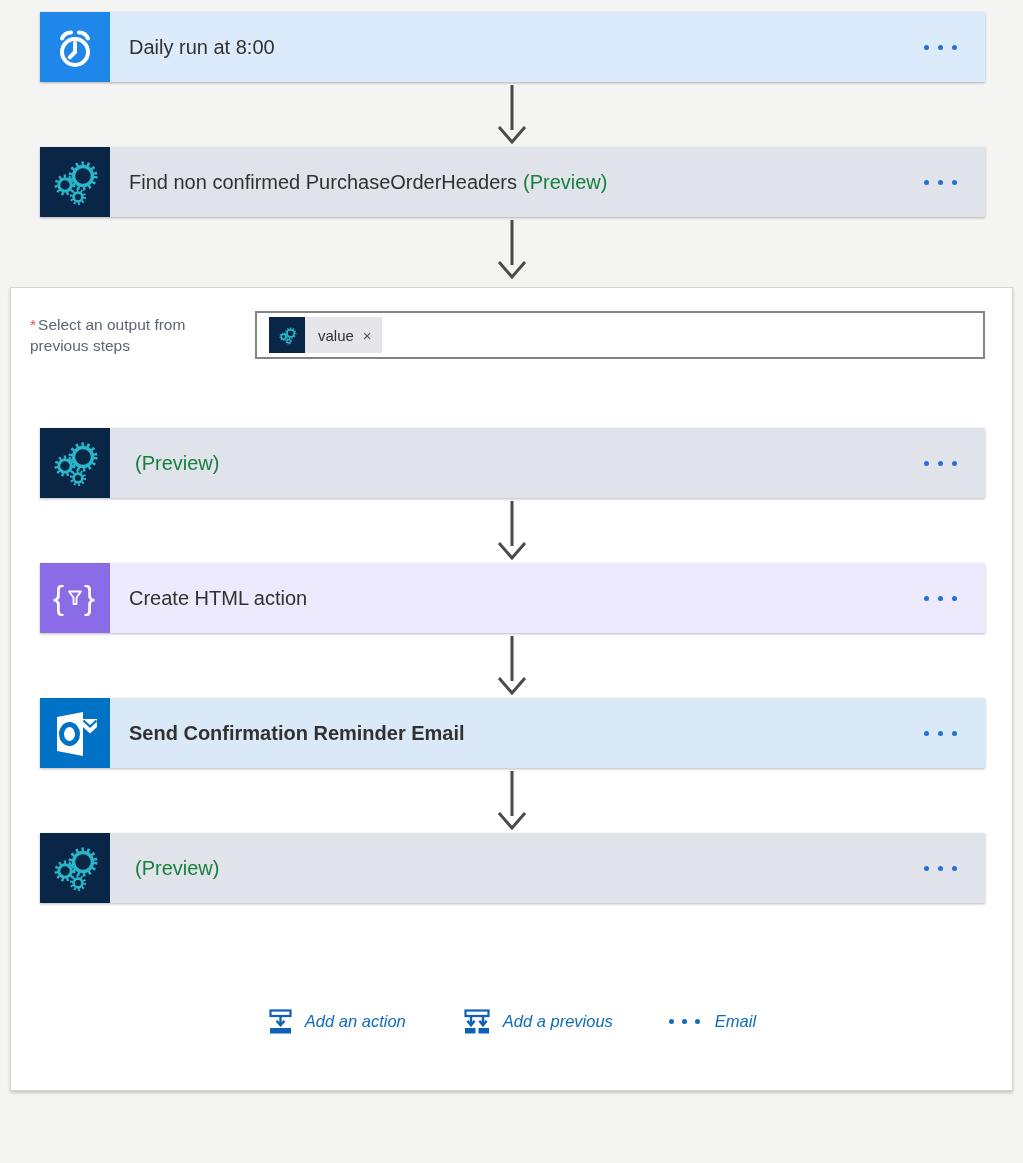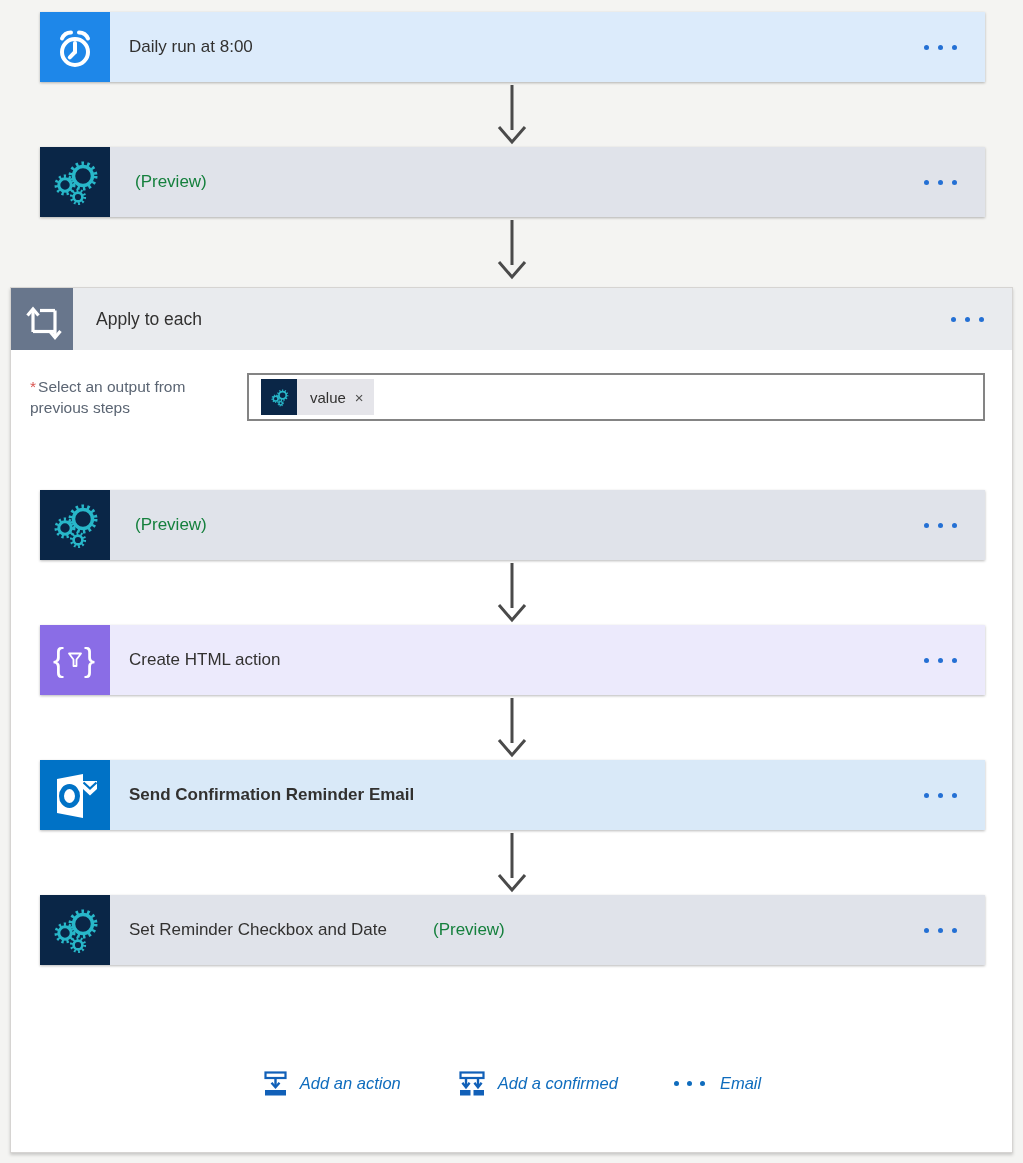--- a/index.html
+++ b/index.html
@@ -13,21 +13,21 @@
 
   
   .card{
     display:flex;align-items:stretch;
     width:945px;height:70px;margin-left:40px;
     background:#fff;
     box-shadow:0 1px 2.5px rgba(0,0,0,.28);
     cursor:pointer;
   }
   .card-icon{width:70px;flex:none;display:flex;align-items:center;justify-content:center;}
-  .card-body{flex:1;display:flex;align-items:center;padding:0 26px 0 19px;font-size:17px;gap:40px;}
+  .card-body{flex:1;display:flex;align-items:center;padding:0 26px 0 19px;font-size:20px;}
   .card-title{white-space:nowrap;}
   .badge{color:#15803d;margin-left:6px;white-space:nowrap;}
   .menu-dots{margin-left:auto;display:flex;gap:9px;align-items:center;padding:10px 2px;cursor:pointer;}
   .menu-dots i{width:5px;height:5px;border-radius:50%;background:#2470d4;display:block;}
 
   .bg-trigger{background:#dcebfb;}
   .bg-dyn{background:#e0e3ea;}
   .bg-purple{background:#eceafc;}
   .bg-outlook{background:#d9e9f8;font-weight:bold;}
   .ic-trigger{background:#1e87e9;}
@@ -55,21 +55,21 @@
   .scope-body .card{margin-left:29px;}
 
   
   .param-row{display:flex;align-items:flex-start;padding-left:19px;padding-right:27px;}
   .param-label{
     width:215px;flex:none;font-size:15.5px;line-height:21px;color:#5b6573;padding-top:3px;
   }
   .req{color:#d9534f;margin-right:2px;}
   .param-input{
     flex:1;height:44px;border:2px solid #848484;background:#fff;
-    display:flex;align-items:center;padding:0 6px;margin-left:2px;cursor:text;
+    display:flex;align-items:center;padding:0 6px;margin-left:10px;cursor:text;
   }
   .token{display:flex;align-items:stretch;height:36px;margin-left:6px;cursor:pointer;}
   .token-icon{width:36px;background:#0a2647;display:flex;align-items:center;justify-content:center;flex:none;}
   .token-chip{
     background:#e5e5ea;display:flex;align-items:center;padding:0 10px 0 13px;
     font-size:15px;color:#323130;gap:9px;
   }
   .token-x{color:#4f4f4f;font-size:15px;cursor:pointer;}
 
   .gap-before-cards{height:69px;}
@@ -126,61 +126,40 @@
           <circle cx="43" cy="29" r="12.5" stroke-width="4" stroke-dasharray="2.5 3.2"></circle>
           <circle cx="43" cy="29" r="9.5" stroke-width="3.5"></circle>
           <circle cx="25" cy="38" r="8.8" stroke-width="3.4" stroke-dasharray="2.2 2.8"></circle>
           <circle cx="25" cy="38" r="6.2" stroke-width="3"></circle>
           <circle cx="38" cy="50" r="6.6" stroke-width="3" stroke-dasharray="1.8 2.4"></circle>
           <circle cx="38" cy="50" r="4.4" stroke-width="2.6"></circle>
         </g>
       </svg>
     </div>
     <div class="card-body">
+      <span class="card-title">Find non confirmed PurchaseOrderHeaders</span>
       <span class="badge">(Preview)</span>
       <span class="menu-dots">
           <i></i>
           <i></i>
           <i></i>
         </span>
     </div>
   </div>
 
   <div class="connector">
     <svg width="40" height="62" viewBox="0 0 40 62">
       <g stroke="#4a4a4a" stroke-width="3" fill="none">
         <path d="M20 1 V46"></path>
         <path d="M7 43 L20 58 L33 43"></path>
       </g>
     </svg>
   </div>
 
   <div class="scope">
-    <div class="scope-header">
-      <div class="scope-icon ic-loop">
-        <svg width="62" height="62" viewBox="0 0 62 62">
-          <g stroke="#fff" stroke-width="3.2" fill="none">
-            <path d="M22 44 V21"></path>
-            <path d="M16.5 27.5 L22 21 L27.5 27.5"></path>
-            <path d="M29 22.5 H44"></path>
-            <path d="M44 22.5 V49"></path>
-            <path d="M38.5 43 L44 49.5 L49.5 43"></path>
-            <path d="M44 43.5 H22"></path>
-          </g>
-        </svg>
-      </div>
-      <div class="scope-title">
-        <span>Apply to each</span>
-        <span class="menu-dots">
-            <i></i>
-            <i></i>
-            <i></i>
-          </span>
-      </div>
-    </div>
 
     <div class="scope-body">
 
       <div class="param-row">
         <div class="param-label">
           <span class="req">*</span><span>Select an output from previous steps</span>
         </div>
         <div class="param-input">
           <div class="token">
             <div class="token-icon">
@@ -299,21 +278,20 @@
               <circle cx="43" cy="29" r="12.5" stroke-width="4" stroke-dasharray="2.5 3.2"></circle>
               <circle cx="43" cy="29" r="9.5" stroke-width="3.5"></circle>
               <circle cx="25" cy="38" r="8.8" stroke-width="3.4" stroke-dasharray="2.2 2.8"></circle>
               <circle cx="25" cy="38" r="6.2" stroke-width="3"></circle>
               <circle cx="38" cy="50" r="6.6" stroke-width="3" stroke-dasharray="1.8 2.4"></circle>
               <circle cx="38" cy="50" r="4.4" stroke-width="2.6"></circle>
             </g>
           </svg>
         </div>
         <div class="card-body">
-          <span class="card-title">Set Reminder Checkbox and Date</span>
           <span class="badge">(Preview)</span>
           <span class="menu-dots">
               <i></i>
               <i></i>
               <i></i>
             </span>
         </div>
       </div>
 
       <div class="scope-footer">
@@ -333,21 +311,21 @@
             <rect x="3.5" y="3.5" width="23" height="5.5" fill="none" stroke="#1160b8" stroke-width="2.2"></rect>
             <g stroke="#1160b8" stroke-width="2.4" fill="none">
               <path d="M9 9.5 V17.5"></path>
                 <path d="M5.4 13.8 L9 18.3 L12.6 13.8"></path>
               <path d="M21 9.5 V17.5"></path>
                 <path d="M17.4 13.8 L21 18.3 L24.6 13.8"></path>
             </g>
             <rect x="3" y="21" width="10.5" height="5.5" fill="#1160b8"></rect>
             <rect x="16.5" y="21" width="10.5" height="5.5" fill="#1160b8"></rect>
           </svg>
-          <span>Add a confirmed</span>
+          <span>Add a previous</span>
         </div>
         <div class="flink">
           <span class="more-dots">
               <i></i>
               <i></i>
               <i></i>
             </span>
           <span>Email</span>
         </div>
       </div>

